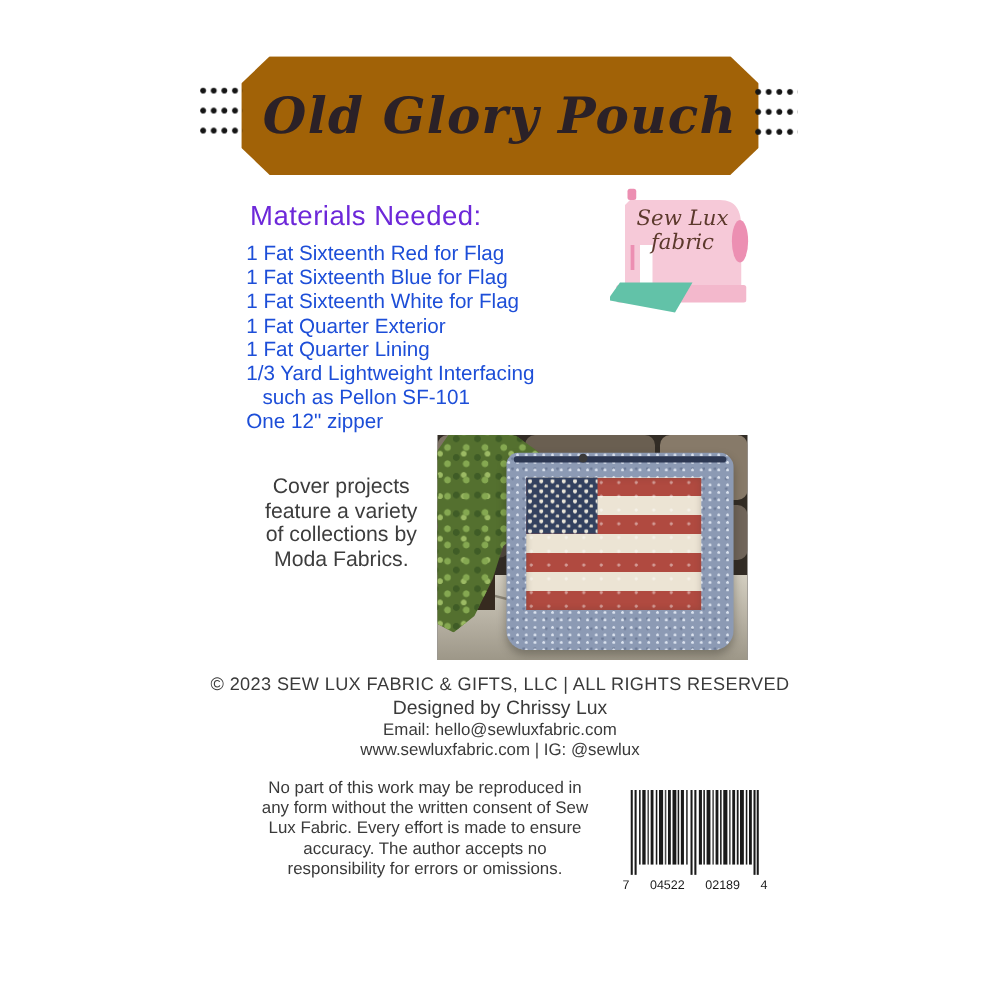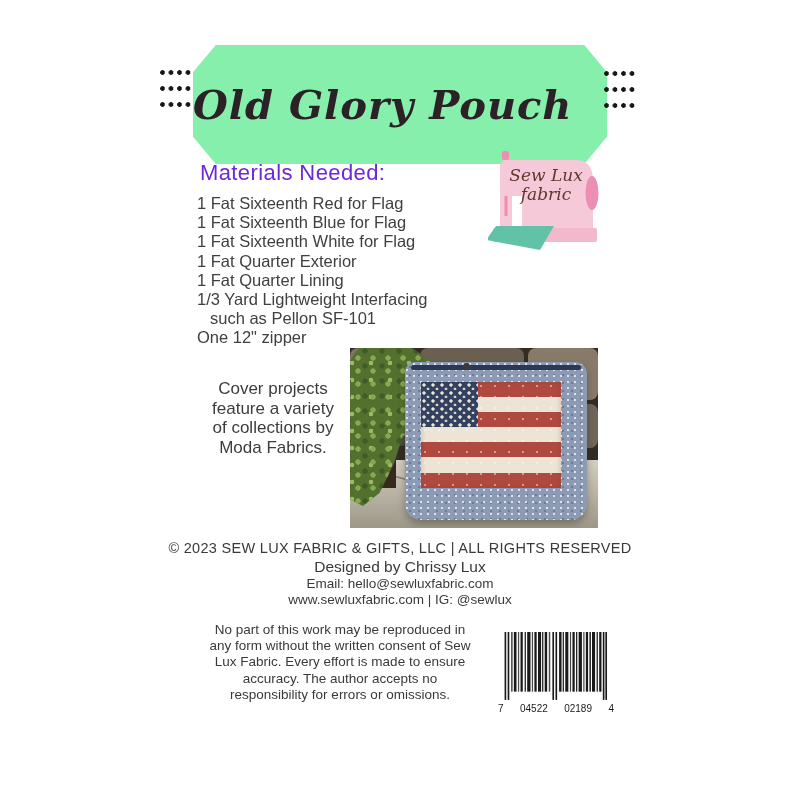--- a/index.html
+++ b/index.html
@@ -1,37 +1,37 @@
 <!DOCTYPE html>
 <html><head>
 <meta charset="utf-8">
 <style>
   html,body{margin:0;padding:0;background:#ffffff;}
   .page{position:relative;width:800px;height:800px;background:#ffffff;overflow:hidden;
         font-family:"Liberation Sans",sans-serif;color:#3c3c3c;}
 
   
-  .banner{position:absolute;left:193px;top:45px;width:414px;height:119px;background:#86efac;
+  .banner{position:absolute;left:193px;top:45px;width:414px;height:95px;background:#a16207;
           clip-path:polygon(5.5% 0,94.5% 0,100% 23%,100% 77%,94.5% 100%,5.5% 100%,0 77%,0 23%);
-          display:flex;align-items:center;}
+          display:flex;align-items:center;justify-content:center;}
   .banner-title{font-family:"DejaVu Serif",serif;font-style:italic;font-weight:700;
           font-size:40px;color:#2b2127;letter-spacing:1px;white-space:nowrap;}
 
   
   .dots{position:absolute;width:34px;height:40px;
         background-image:radial-gradient(circle at 2.5px 2.5px,#151515 2px,transparent 2.7px);
         background-size:8.5px 16px;}
   .dots-left{left:160px;top:70px;}
   .dots-right{left:604px;top:71px;}
 
   
   .materials-heading{position:absolute;left:200px;top:160px;font-size:22px;color:#6d28d9;
         letter-spacing:.4px;}
   .materials-list{position:absolute;left:197px;top:194px;list-style:none;margin:0;padding:0;
-        font-size:16.5px;line-height:19.2px;color:#404040;}
+        font-size:16.5px;line-height:19.2px;color:#1d4ed8;}
   .materials-list li.indent{padding-left:13px;}
 
   
   .logo{position:absolute;left:488px;top:150px;width:116px;height:102px;}
   .logo svg{position:absolute;left:0;top:0;}
   .logo-text{position:absolute;left:14px;top:16px;width:88px;text-align:center;
         font-family:"DejaVu Serif",serif;font-style:italic;font-weight:400;color:#5c392c;
         line-height:19px;font-size:17px;}
   .sku{position:absolute;left:488px;top:256px;width:116px;text-align:center;font-size:20px;
         color:#2e2e2e;letter-spacing:.5px;}

